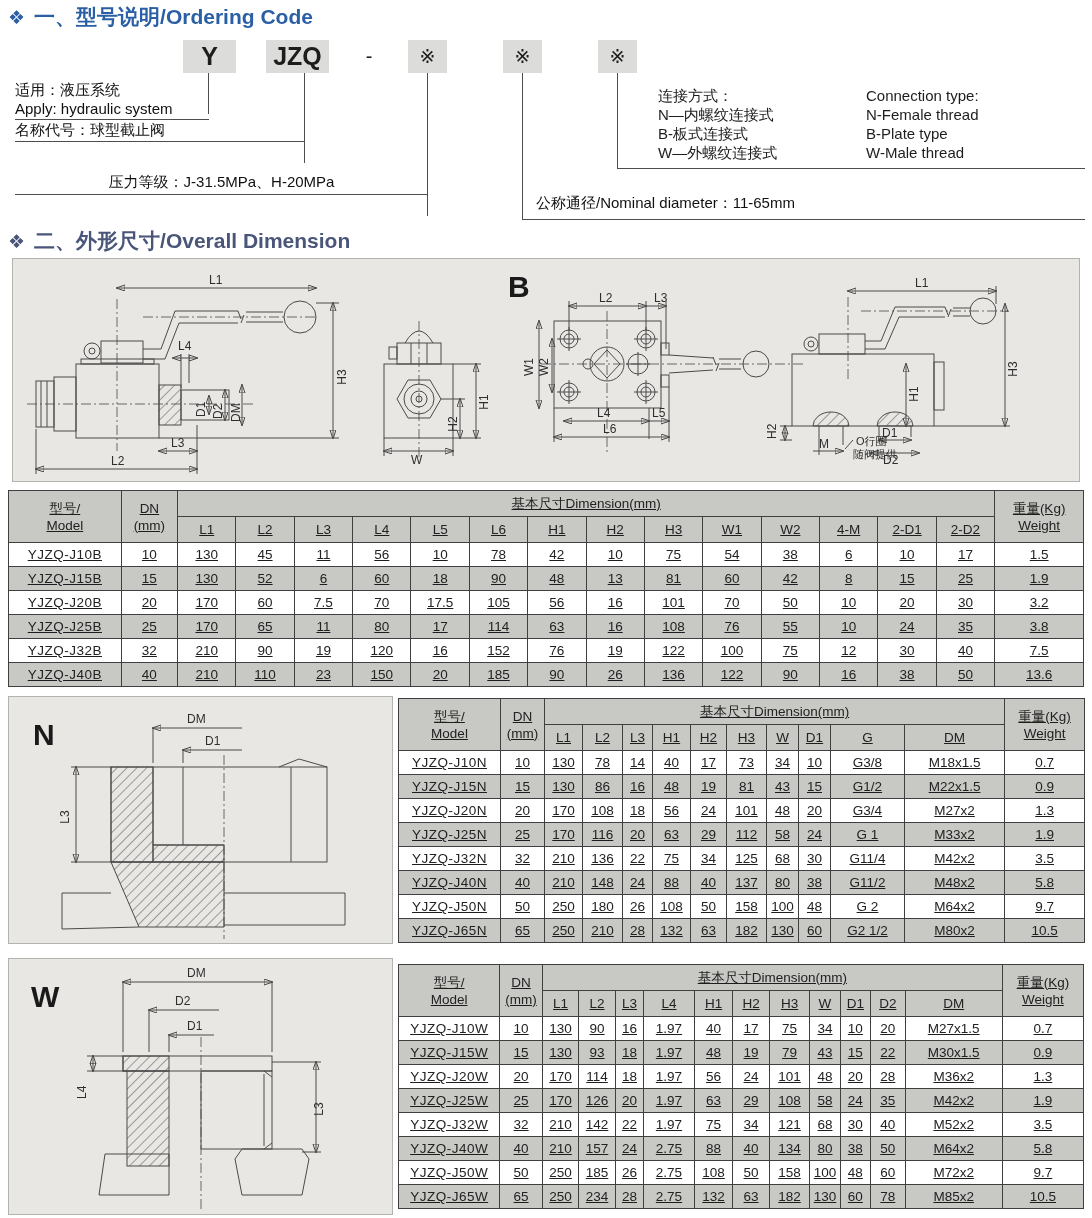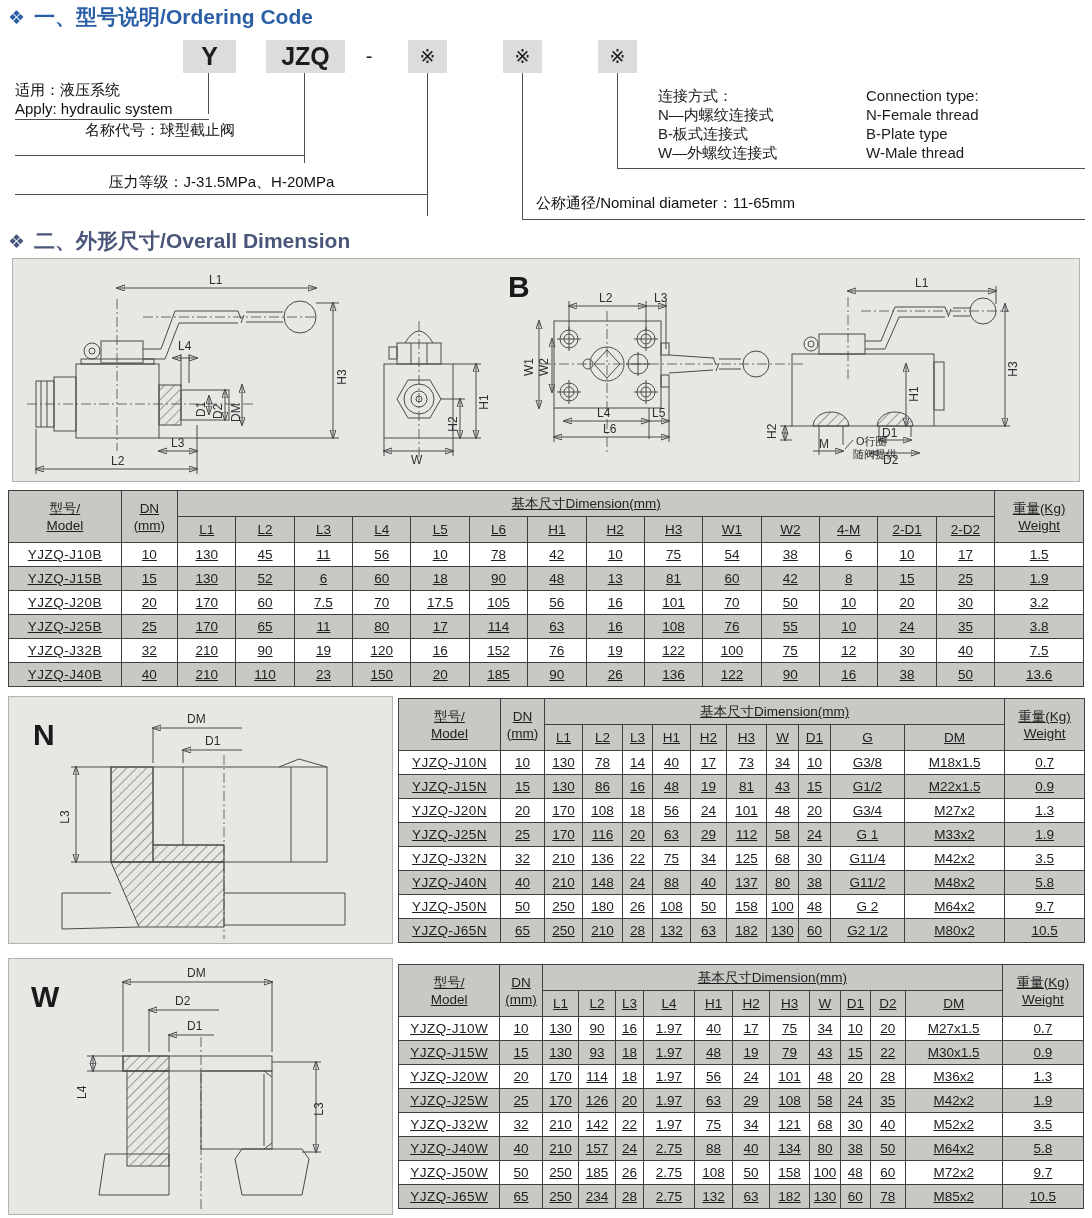--- a/index.html
+++ b/index.html
@@ -49,37 +49,37 @@
 
 <div class="page">
 
   <div class="section-title title-1" style="left:8px; top:3px;">
     <span class="diamond-icon">❖</span>
     <span>一、型号说明/Ordering Code</span>
   </div>
 
   <div class="diagram">
     <div class="code-box code-big" style="left:183px; width:53px;">Y</div>
-    <div class="code-box code-big" style="left:266px; width:79px;">JZQ</div>
+    <div class="code-box code-big" style="left:266px; width:63px;">JZQ</div>
     <div class="code-dash" style="left:356px; width:26px; text-align:center;">-</div>
     <div class="code-box code-star" style="left:408px; width:39px;">※</div>
     <div class="code-box code-star" style="left:503px; width:39px;">※</div>
     <div class="code-box code-star" style="left:598px; width:39px;">※</div>
 
     <div class="vline" style="left:208px; top:43px; height:41px;"></div>
     <div class="vline" style="left:304px; top:43px; height:90px;"></div>
     <div class="vline" style="left:427px; top:43px; height:143px;"></div>
     <div class="vline" style="left:522px; top:43px; height:146px;"></div>
     <div class="vline" style="left:617px; top:43px; height:13px;"></div>
 
     <div class="anno ub" style="left:15px; top:50px; width:194px; padding-bottom:1px;">
       <div>适用：液压系统</div>
       <div>Apply: hydraulic system</div>
     </div>
-    <div class="anno ub" style="left:15px; top:90px; width:290px; padding-bottom:16px;text-align:center;">
+    <div class="anno ub" style="left:15px; top:90px; width:290px; padding-bottom:2px;">
       <div>名称代号：球型截止阀</div>
     </div>
     <div class="anno ub" style="left:15px; top:142px; width:413px; padding-bottom:3px;text-align:center;">
       <div>压力等级：J-31.5MPa、H-20MPa</div>
     </div>
     <div class="anno" style="left:536px; top:163px;">公称通径/Nominal diameter：11-65mm</div>
     <div class="hline" style="left:522px; top:189px; width:563px;"></div>
 
     <div class="conn-block" style="left:617px; top:55px; width:468px;">
       <div class="conn-row">

